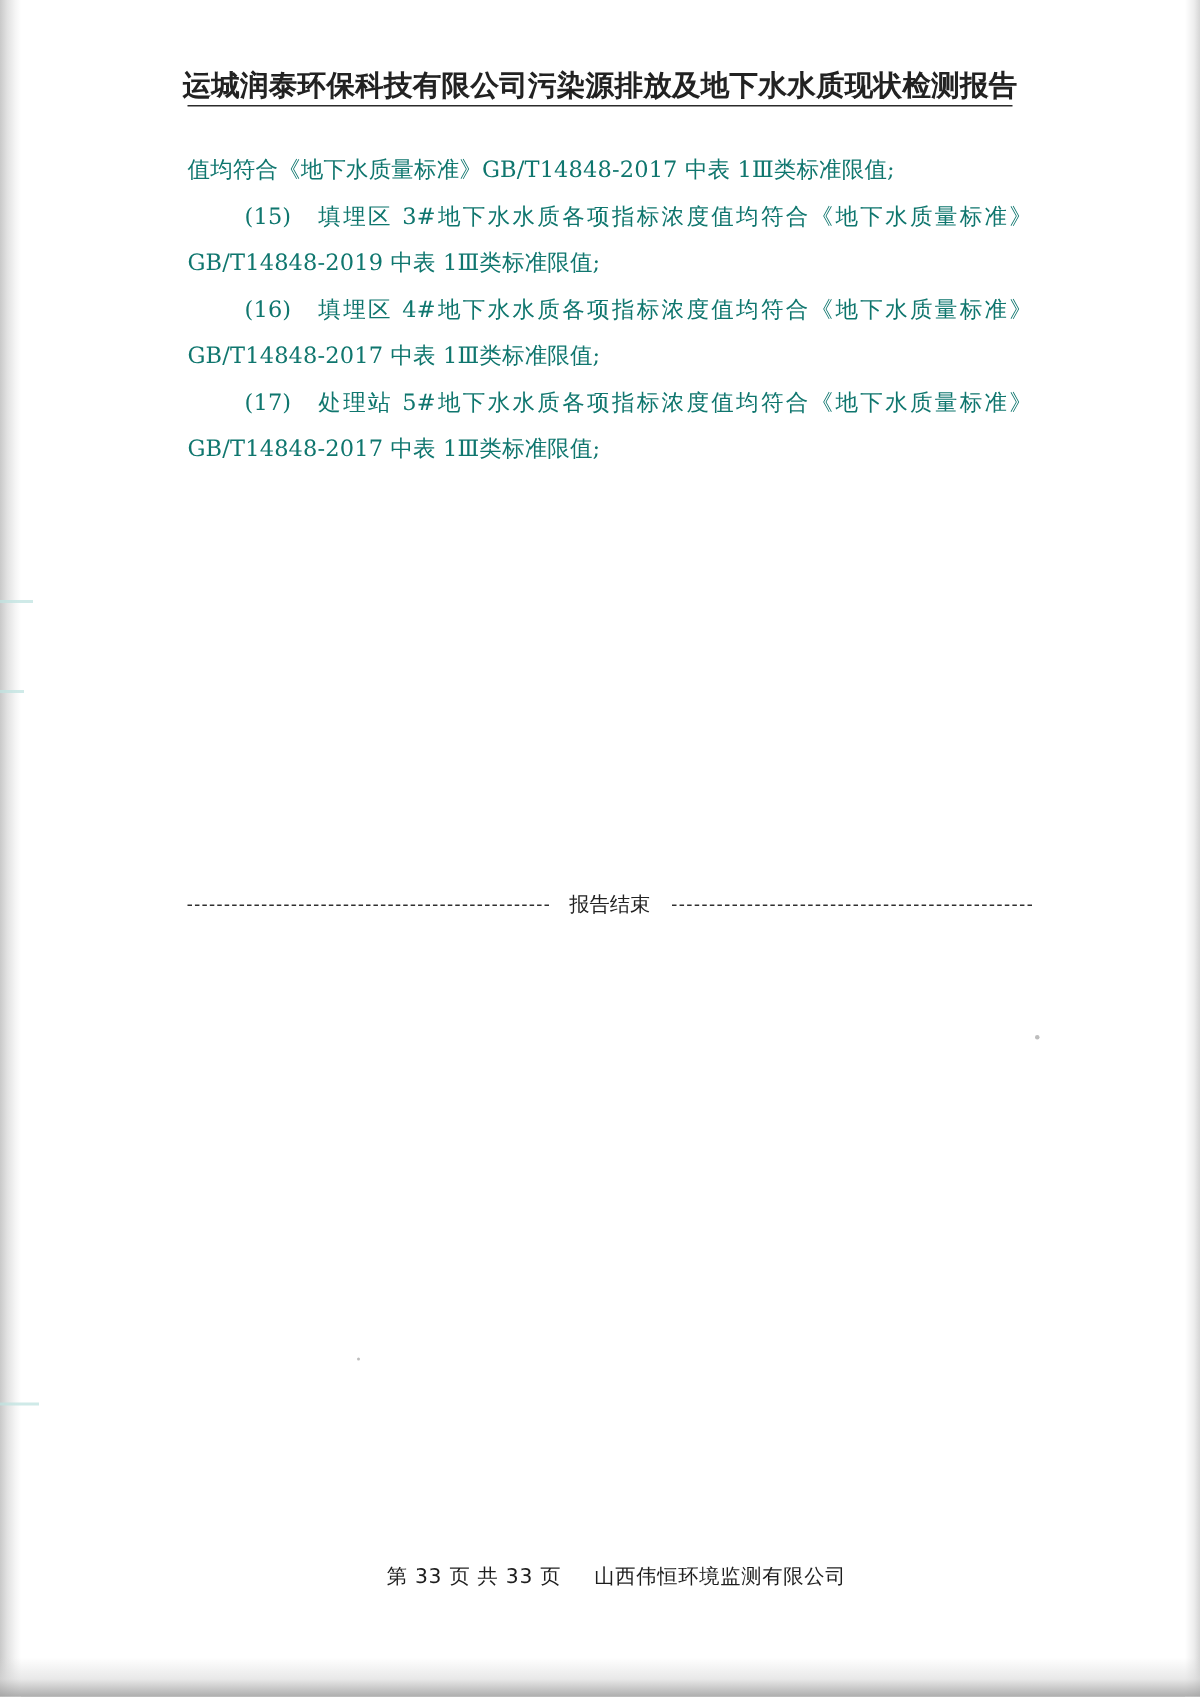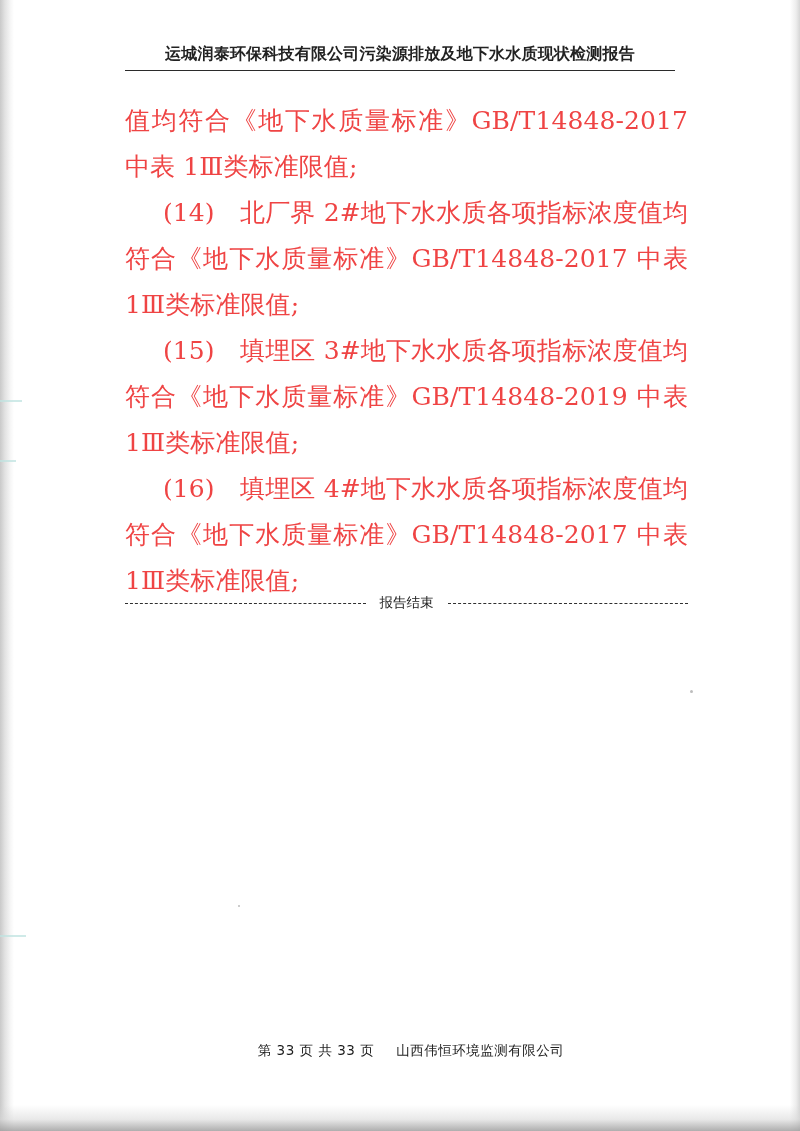--- a/index.html
+++ b/index.html
@@ -57,21 +57,21 @@
   }
 
   
   .header {
     position: absolute;
     left: 0; right: 0;
     top: 44px;
     text-align: center;
   }
   .header-title {
-    font-size: 16px;
+    font-size: 19px;
     letter-spacing: 0.2px;
     color: #222;
     font-family: "DejaVu Sans", "Liberation Sans", sans-serif;
     font-weight: 600;
   }
   .header-rule {
     position: absolute;
     left: 125px;
     right: 125px;
     top: 70px;
@@ -79,25 +79,25 @@
   }
 
   
   .content {
     position: absolute;
     left: 125px;
     right: 112px;
     top: 98px;
   }
   .para {
-    font-size: 25px;
-    line-height: 46px;
+    font-size: 15px;
+    line-height: 31px;
     text-align: justify;
     text-justify: inter-ideograph;
-    color: #ef4444;
+    color: #0f766e;
     margin: 0;
     letter-spacing: 0.1px;
   }
   .para.hang {
     text-indent: 38px;
   }
 
   
   .end-row {
     position: absolute;
@@ -160,23 +160,23 @@
   <div class="scan-speck" style="left:690px; top:690px; width:3px; height:3px;"></div>
   <div class="scan-speck" style="left:238px; top:905px; width:2px; height:2px;"></div>
 
   <div class="header">
     <div class="header-title">运城润泰环保科技有限公司污染源排放及地下水水质现状检测报告</div>
   </div>
   <div class="header-rule"></div>
 
   <div class="content">
     <p class="para">值均符合《地下水质量标准》GB/T14848-2017 中表 1Ⅲ类标准限值;</p>
-    <p class="para hang">(14)　北厂界 2#地下水水质各项指标浓度值均符合《地下水质量标准》GB/T14848-2017 中表 1Ⅲ类标准限值;</p>
     <p class="para hang">(15)　填埋区 3#地下水水质各项指标浓度值均符合《地下水质量标准》GB/T14848-2019 中表 1Ⅲ类标准限值;</p>
     <p class="para hang">(16)　填埋区 4#地下水水质各项指标浓度值均符合《地下水质量标准》GB/T14848-2017 中表 1Ⅲ类标准限值;</p>
+    <p class="para hang">(17)　处理站 5#地下水水质各项指标浓度值均符合《地下水质量标准》GB/T14848-2017 中表 1Ⅲ类标准限值;</p>
   </div>
 
   <div class="end-row">
     <div class="dash-line"></div>
     <div class="end-label">报告结束</div>
     <div class="dash-line"></div>
   </div>
 
   <div class="footer">
     <span class="footer-inner">

